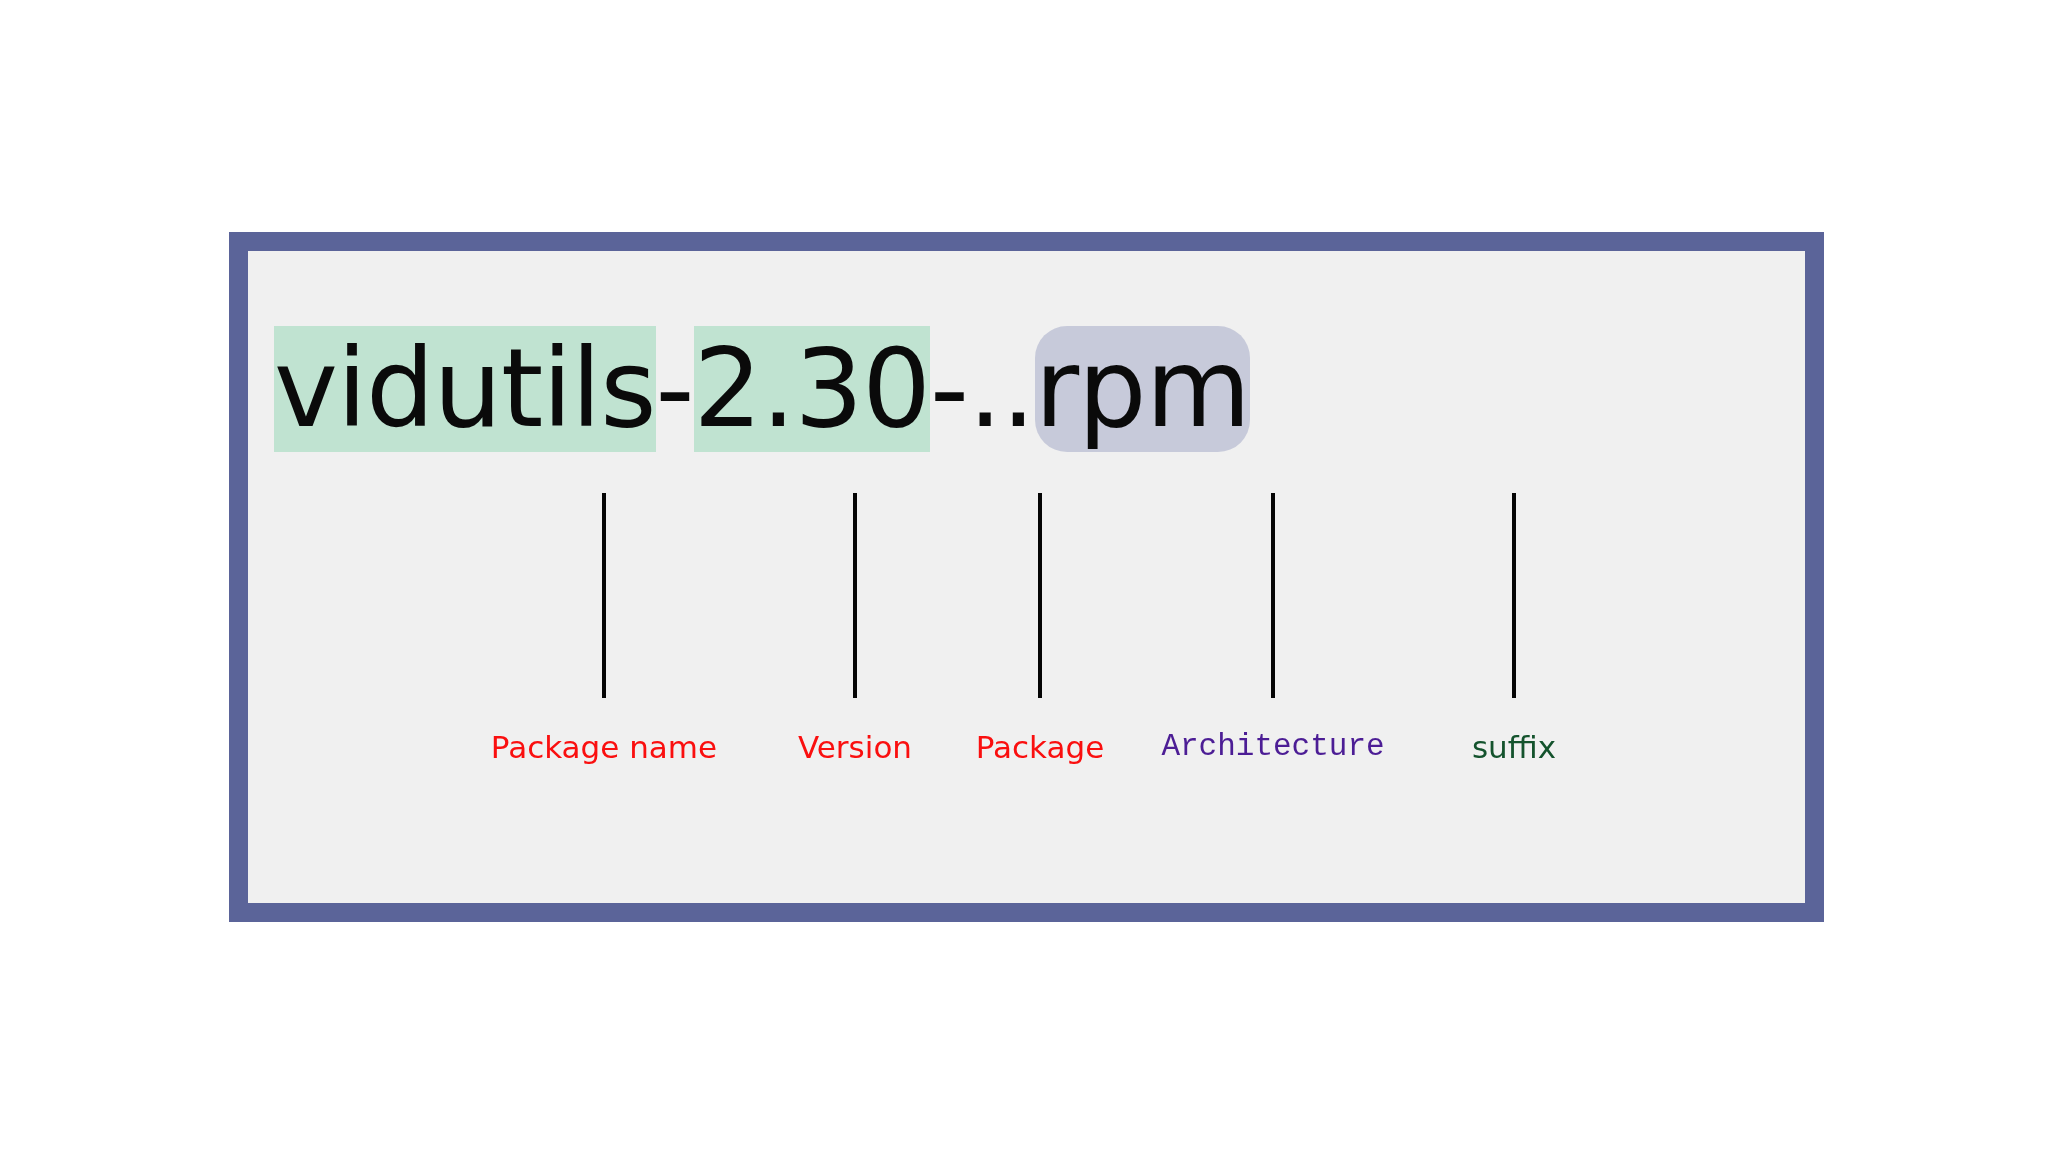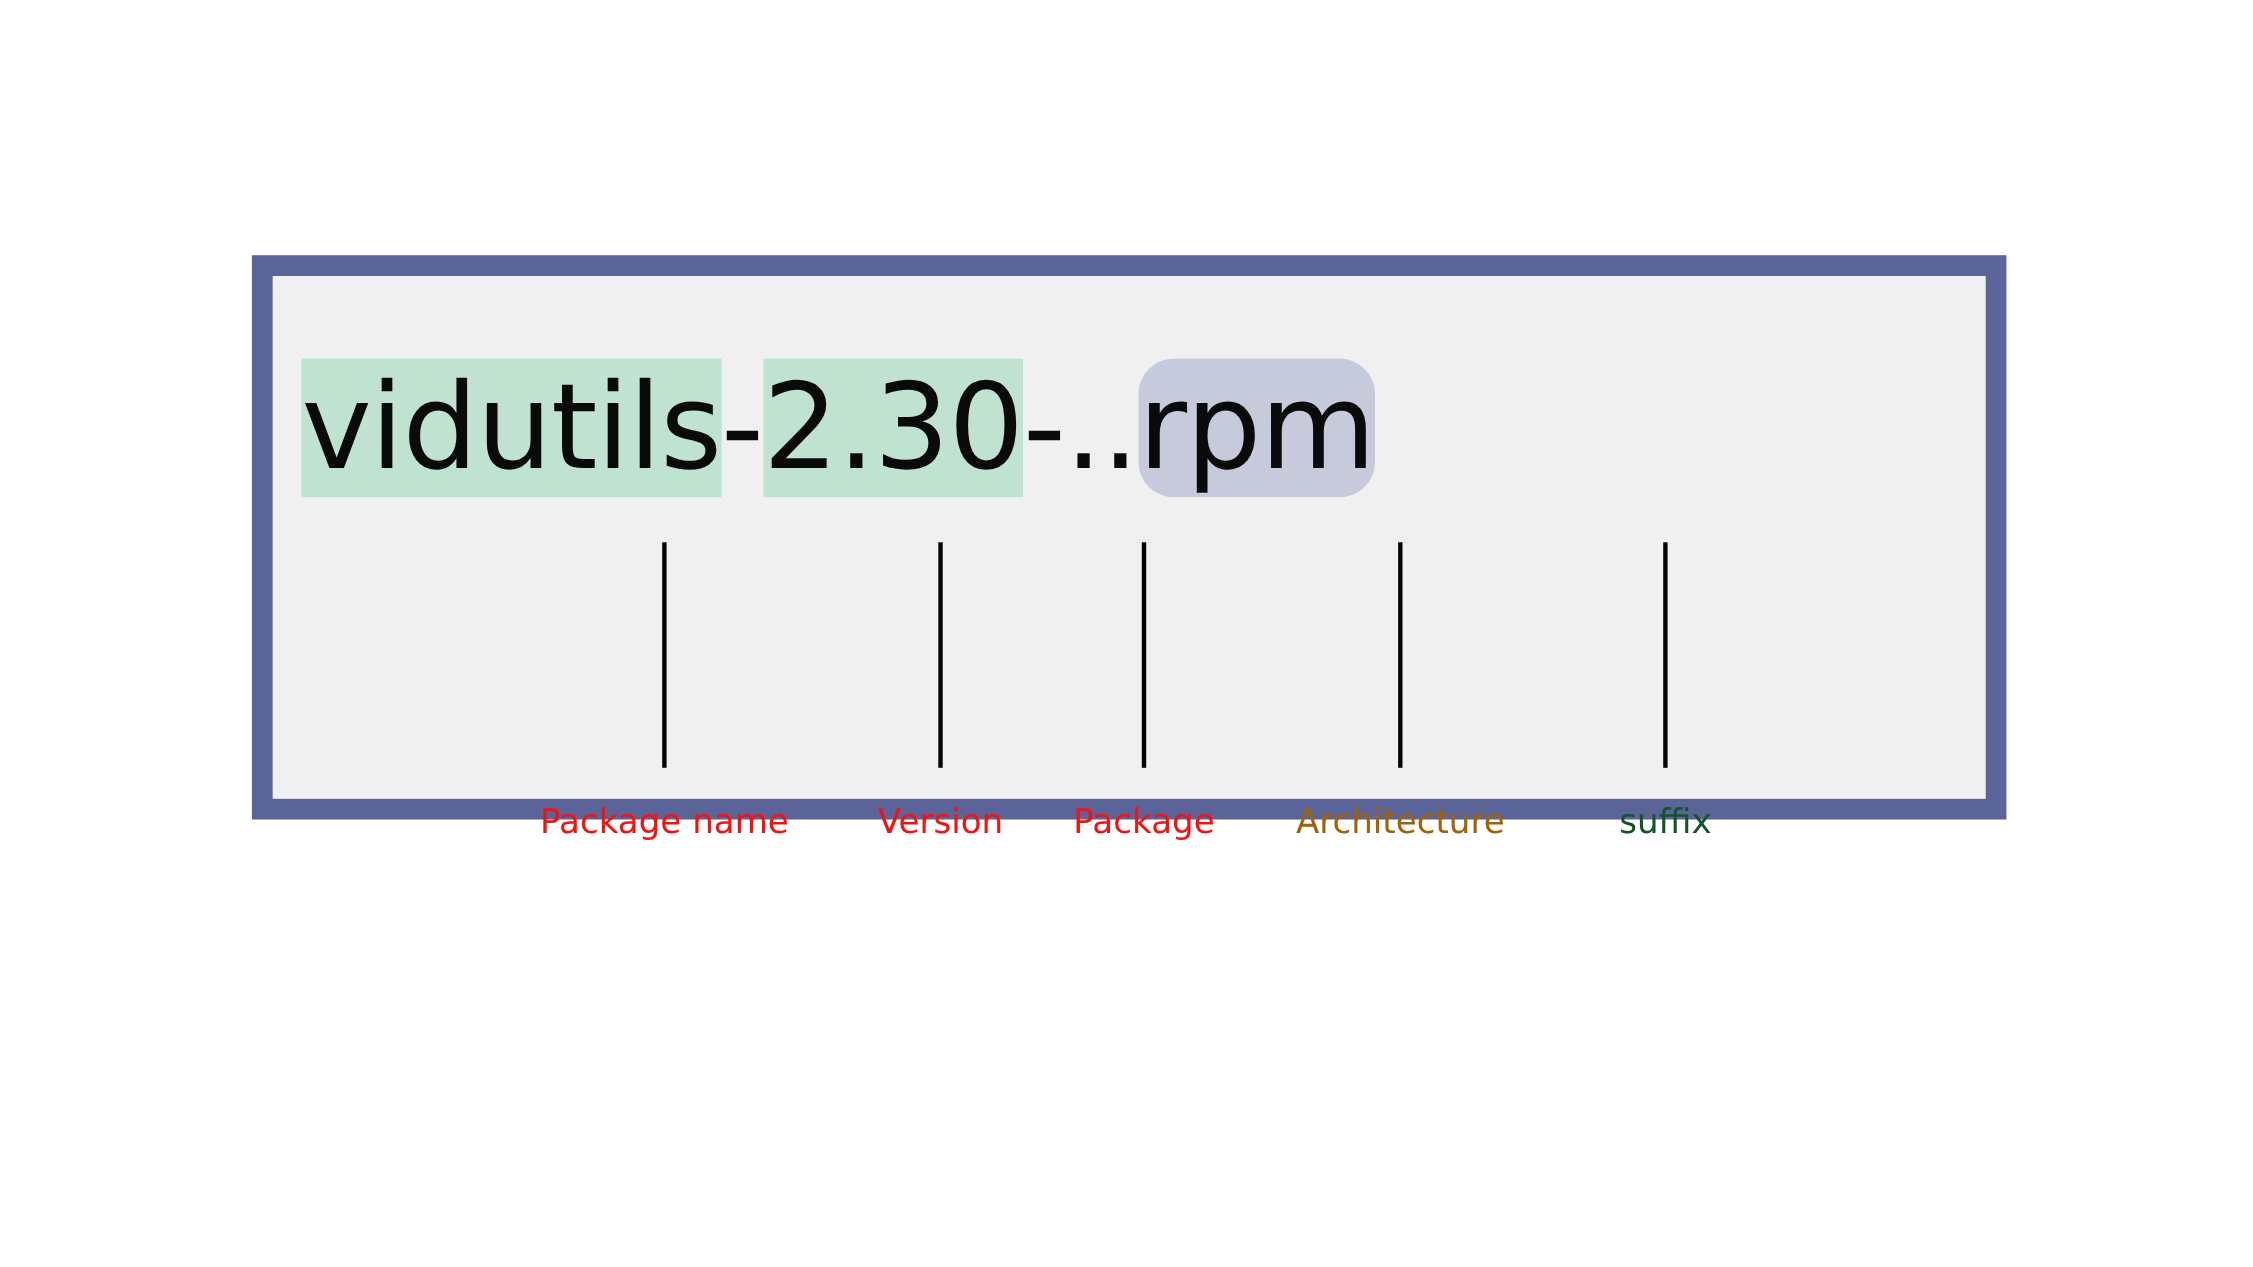--- a/index.html
+++ b/index.html
@@ -18,21 +18,21 @@
     height: 1152px;
     background: #ffffff;
   }
 
   
   #card {
     position: absolute;
     left: 229px;
     top: 232px;
     width: 1595px;
-    height: 513px;
+    height: 690px;
     box-sizing: border-box;
     border: 19px solid #5b6499;
     background: #f0f0f0;
   }
 
   #card-inner {
     position: relative;
     width: 100%;
     height: 100%;
     background: #f0f0f0;
@@ -112,20 +112,20 @@
           <div class="leader" style="left: 605px; background: rgb(5, 5, 5);"></div>
           <div class="leader" style="left: 790px; background: rgb(5, 5, 5);"></div>
           <div class="leader" style="left: 1023px; background: rgb(5, 5, 5);"></div>
           <div class="leader" style="left: 1264px; background: rgb(5, 5, 5);"></div>
         </div>
 
       <div id="label-layer">
           <div class="leaf-label" style="left: 356px; color: rgb(250, 15, 15);">Package name</div>
           <div class="leaf-label" style="left: 607px; color: rgb(250, 15, 15);">Version</div>
           <div class="leaf-label" style="left: 792px; color: rgb(250, 15, 15);">Package</div>
-          <div class="leaf-label" style="left: 1025px; color: #a16207;">Architecture</div>
+          <div class="leaf-label" style="left: 1025px; color: #4c1d95; font-family: Liberation Mono, monospace;">Architecture</div>
           <div class="leaf-label" style="left: 1266px; color: #14532d;">suffix</div>
         </div>
 
     </div>
   </div>
 
 </div>
 
 </body></html>

